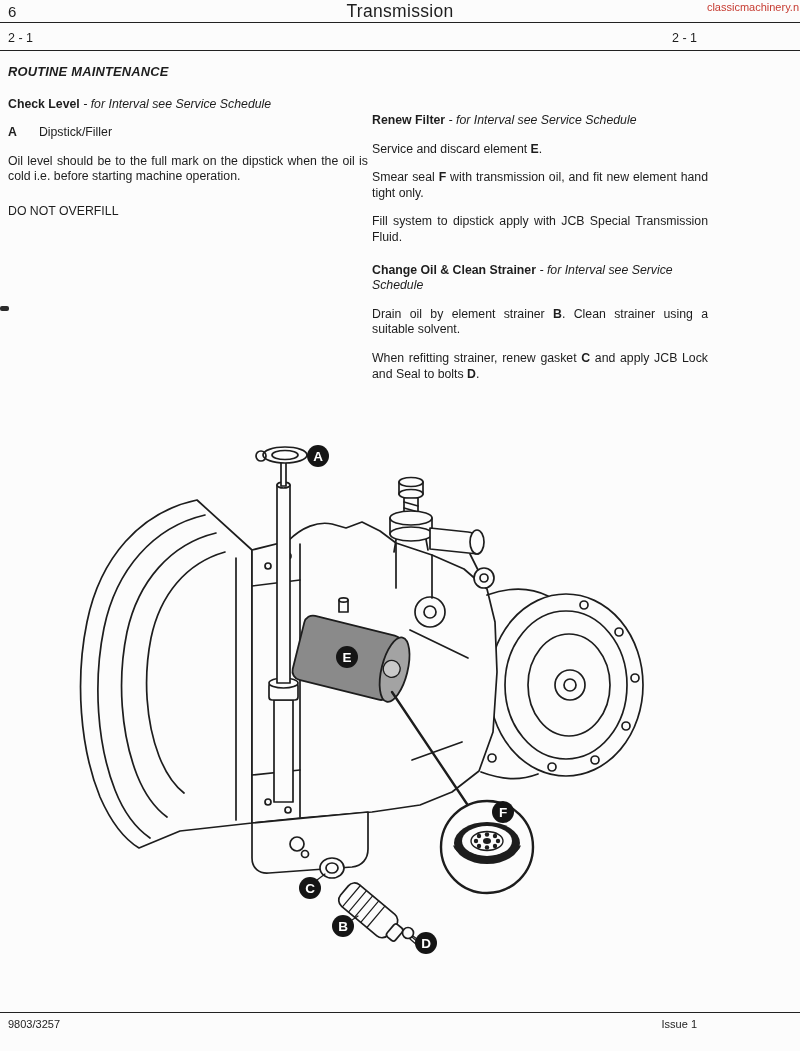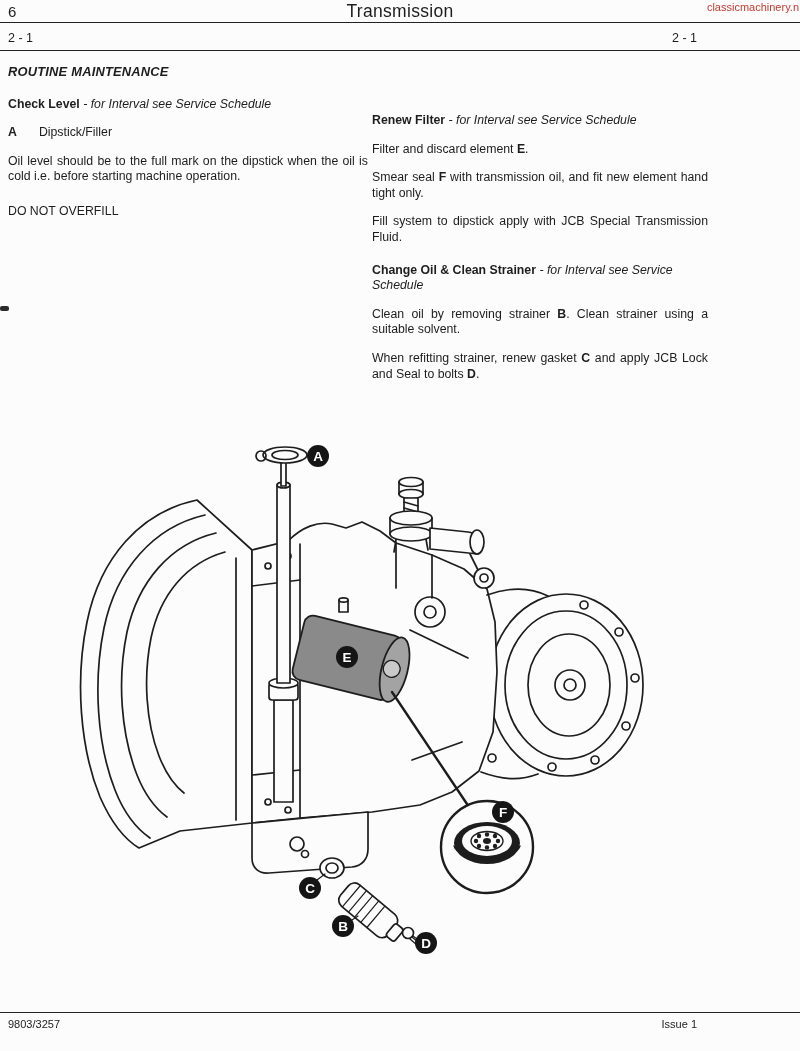--- a/index.html
+++ b/index.html
@@ -58,25 +58,25 @@
   <div class="col col-left">
     <h3>ROUTINE MAINTENANCE</h3>
     <p class="subhead"><b>Check Level </b><i>- for Interval see Service Schedule</i></p>
     <p class="item-row"><b>A</b><span class="item-label">Dipstick/Filler</span></p>
     <p>Oil level should be to the full mark on the dipstick when the oil is cold i.e. before starting machine operation.</p>
     <p class="warn">DO NOT OVERFILL</p>
   </div>
 
   <div class="col col-right">
     <p class="subhead first"><b>Renew Filter </b><i>- for Interval see Service Schedule</i></p>
-    <p><span>Filter and discard element </span><b>E</b><span>.</span></p>
+    <p><span>Service and discard element </span><b>E</b><span>.</span></p>
     <p><span>Smear seal </span><b>F</b><span> with transmission oil, and fit new element hand tight only.</span></p>
     <p>Fill system to dipstick apply with JCB Special Transmission Fluid.</p>
     <p class="subhead"><b>Change Oil &amp; Clean Strainer </b><i>- for Interval see Service Schedule</i></p>
-    <p><span>Clean oil by removing strainer </span><b>B</b><span>. Clean strainer using a suitable solvent.</span></p>
+    <p><span>Drain oil by element strainer </span><b>B</b><span>. Clean strainer using a suitable solvent.</span></p>
     <p><span>When refitting strainer, renew gasket </span><b>C</b><span> and apply JCB Lock and Seal to bolts </span><b>D</b><span>.</span></p>
   </div>
 
   <div class="artifact"></div>
 
   <svg class="diagram" width="800" height="545" viewBox="0 0 800 545" xmlns="http://www.w3.org/2000/svg">
 
     <g>
       <ellipse class="fw" cx="566" cy="255" rx="77" ry="91"></ellipse>
       <ellipse class="ln" cx="566" cy="255" rx="61" ry="74"></ellipse>

